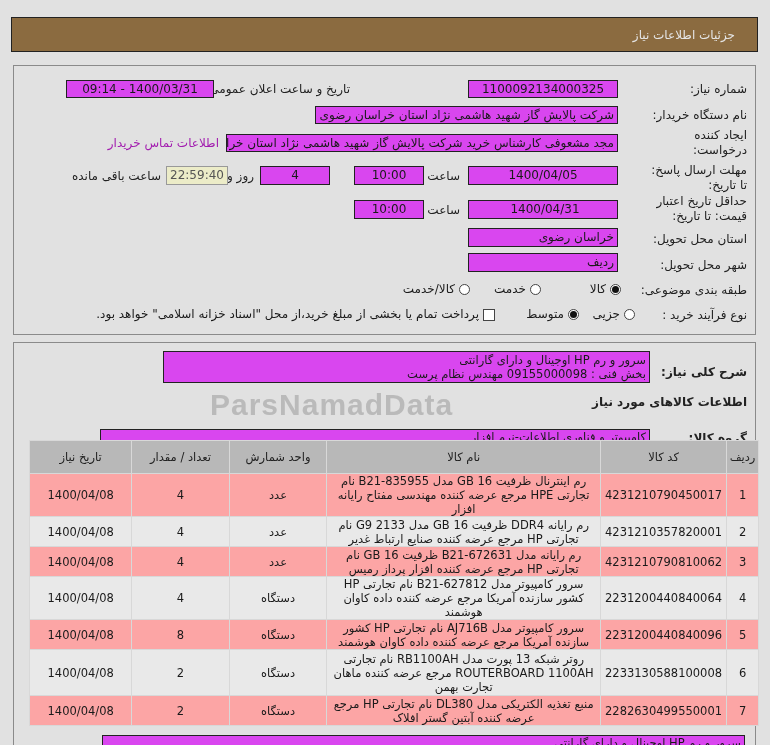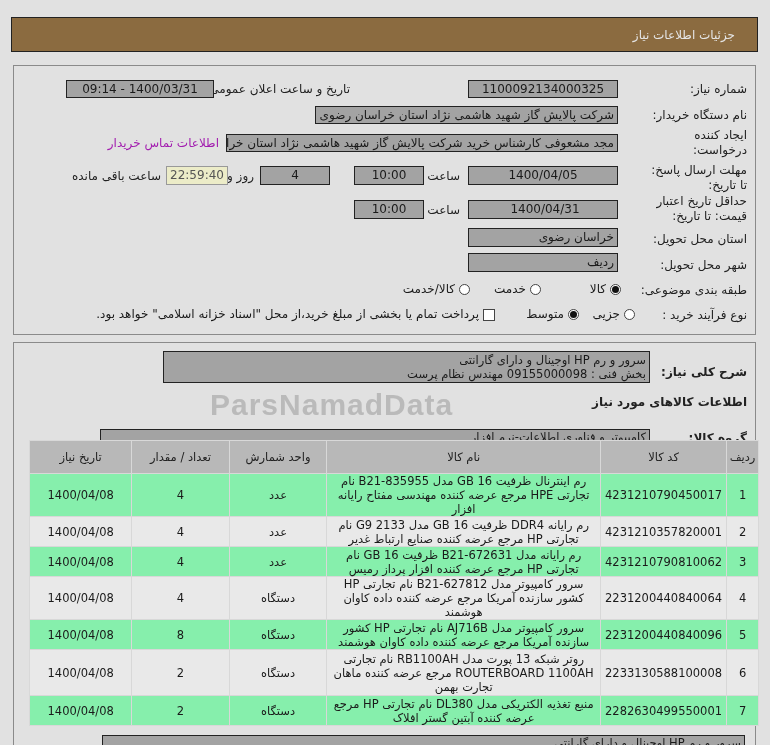--- a/index.html
+++ b/index.html
@@ -22,21 +22,21 @@
     position: absolute; right: 22px; top: 10px; color: #e5e5e5; font-size: 12px;
   }
   .panel {
     position: absolute; left: 13px; width: 743px; box-sizing: border-box;
     border: 1px solid #8a8a8a; background: #e1e1e1;
   }
   .panel1 { top: 65px; height: 270px; }
   .panel2 { top: 342px; height: 420px; }
   .lbl { position: absolute; right: 0; text-align: right; font-size: 12px; color: #222; line-height: 15px; }
   .box {
-    position: absolute; background: #a3a3a3; border: 1px solid #222; box-sizing: border-box;
+    position: absolute; background: #d946ef; border: 1px solid #222; box-sizing: border-box;
     font-size: 12px; line-height: 16px; padding: 0 3px; white-space: nowrap; overflow: hidden;
   }
   .box.center { text-align: center; }
   .timer { background: #ececc8; border-color: #999; color: #555; }
   .link { position: absolute; color: #a21caf; font-size: 12px; }
   .radio {
     display: inline-block; width: 11px; height: 11px; border-radius: 50%;
     border: 1px solid #444; background: #fff; vertical-align: middle; box-sizing: border-box;
     position: relative;
   }
@@ -53,21 +53,21 @@
     font-family: "Liberation Sans", sans-serif;
   }
   table.items {
     position: absolute; left: 29px; top: 440px; width: 730px;
     border-collapse: collapse; font-size: 11px;
   }
   table.items th {
     background: #b8b8b8; color: #222; font-weight: normal; height: 30px; border: 1px solid #d8d8d8; font-size: 11.5px;
   }
   table.items td { border: 1px solid #d8d8d8; text-align: center; padding: 0 4px; font-size: 11.5px; line-height: 14px; }
-  table.items tr.odd td { background: #86efac; }
+  table.items tr.odd td { background: #fca5a5; }
   table.items tr.even td { background: #e9e9e9; }
   table.items td.name { text-align: center; }
 </style>
 </head>
 <body>
 
 <div class="title-bar">
   <span>جزئیات اطلاعات نیاز</span>
 </div>
 

